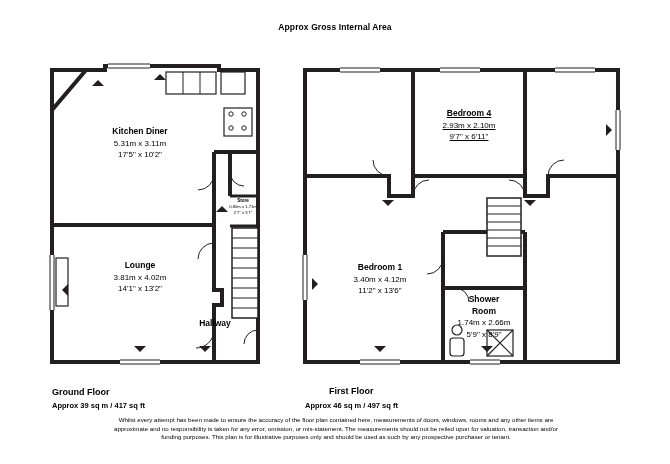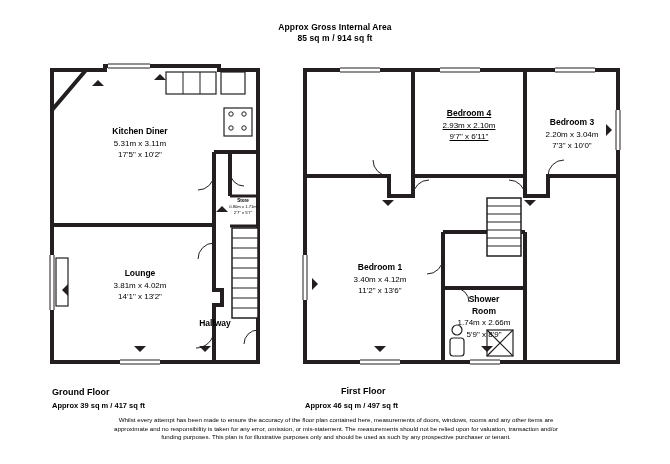--- a/index.html
+++ b/index.html
@@ -38,21 +38,20 @@
     font-size:6.2px;line-height:8.6px;text-align:center;color:#000;
   }
 </style>
 </head>
 <body>
 
 <div class="wrap">
 
   <div class="hdr">
     <div>Approx Gross Internal Area</div>
-    <div>85 sq m / 914 sq ft</div>
   </div>
 
   <svg class="plan" viewBox="0 0 670 464">
     <g>
 
       <path d="M52,70 L105,70 L105,66 L219,66 L219,70 L258,70 L258,362 L52,362 Z" fill="#ffffff" stroke="#231f20" stroke-width="4" stroke-linejoin="miter"></path>
 
       <path d="M52,70 L52,110 L86,70 Z" fill="#ffffff" stroke="#231f20" stroke-width="4"></path>
 
       <line x1="52" y1="225" x2="214" y2="225" stroke="#231f20" stroke-width="4"></line>
@@ -202,21 +201,21 @@
       </g>
     </g>
   </svg>
 
   <div class="lbl" style="left:85px;top:126px;width:110px;">
     <div class="nm">Kitchen Diner</div>
     <div class="dm">5.31m x 3.11m</div>
     <div class="dmi">17'5" x 10'2"</div>
   </div>
 
-  <div class="lbl" style="left:85px;top:268px;width:110px;">
+  <div class="lbl" style="left:85px;top:260px;width:110px;">
     <div class="nm">Lounge</div>
     <div class="dm">3.81m x 4.02m</div>
     <div class="dmi">14'1" x 13'2"</div>
   </div>
 
   <div class="lbl" style="left:175px;top:318px;width:80px;">
     <div class="nm">Hallway</div>
   </div>
 
   <div class="tiny" style="left:222px;top:198px;width:42px;">
@@ -225,40 +224,35 @@
     <div class="dm">2'7" x 5'7"</div>
   </div>
 
 
   <div class="lbl" style="left:419px;top:108px;width:100px;text-decoration:underline;">
     <div class="nm">Bedroom 4</div>
     <div class="dm">2.93m x 2.10m</div>
     <div class="dmi">9'7" x 6'11"</div>
   </div>
 
-  <div class="lbl" style="left:527px;top:117px;width:90px;">
-    <div class="nm">Bedroom 3</div>
-    <div class="dm">2.20m x 3.04m</div>
-    <div class="dmi">7'3" x 10'0"</div>
-  </div>
 
   <div class="lbl" style="left:325px;top:262px;width:110px;">
     <div class="nm">Bedroom 1</div>
     <div class="dm">3.40m x 4.12m</div>
     <div class="dmi">11'2" x 13'6"</div>
   </div>
 
   <div class="lbl" style="left:443px;top:294px;width:82px;">
     <div class="nm" style="font-size:8.5px;font-weight:bold;">Shower</div>
     <div class="nm" style="font-size:8.5px;font-weight:bold;">Room</div>
     <div class="dm">1.74m x 2.66m</div>
     <div class="dmi">5'9" x 8'9"</div>
   </div>
 
   <div class="floorttl" style="left:52px;top:387px;">Ground Floor</div>
   <div class="floorsub" style="left:52px;top:401px;">Approx 39 sq m / 417 sq ft</div>
 
-  <div class="floorttl" style="left:305px;top:386px;padding-left:36px;">First Floor</div>
+  <div class="floorttl" style="left:293px;top:386px;padding-left:36px;">First Floor</div>
   <div class="floorsub" style="left:305px;top:401px;">Approx 46 sq m / 497 sq ft</div>
 
   <div class="disc">Whilst every attempt has been made to ensure the accuracy of the floor plan contained here, measurements of doors, windows, rooms and any other items are approximate and no responsibility is taken for any error, omission, or mis-statement. The measurements should not be relied upon for valuation, transaction and/or funding purposes. This plan is for illustrative purposes only and should be used as such by any prospective purchaser or tenant.</div>
 
 </div>
 
 </body></html>

